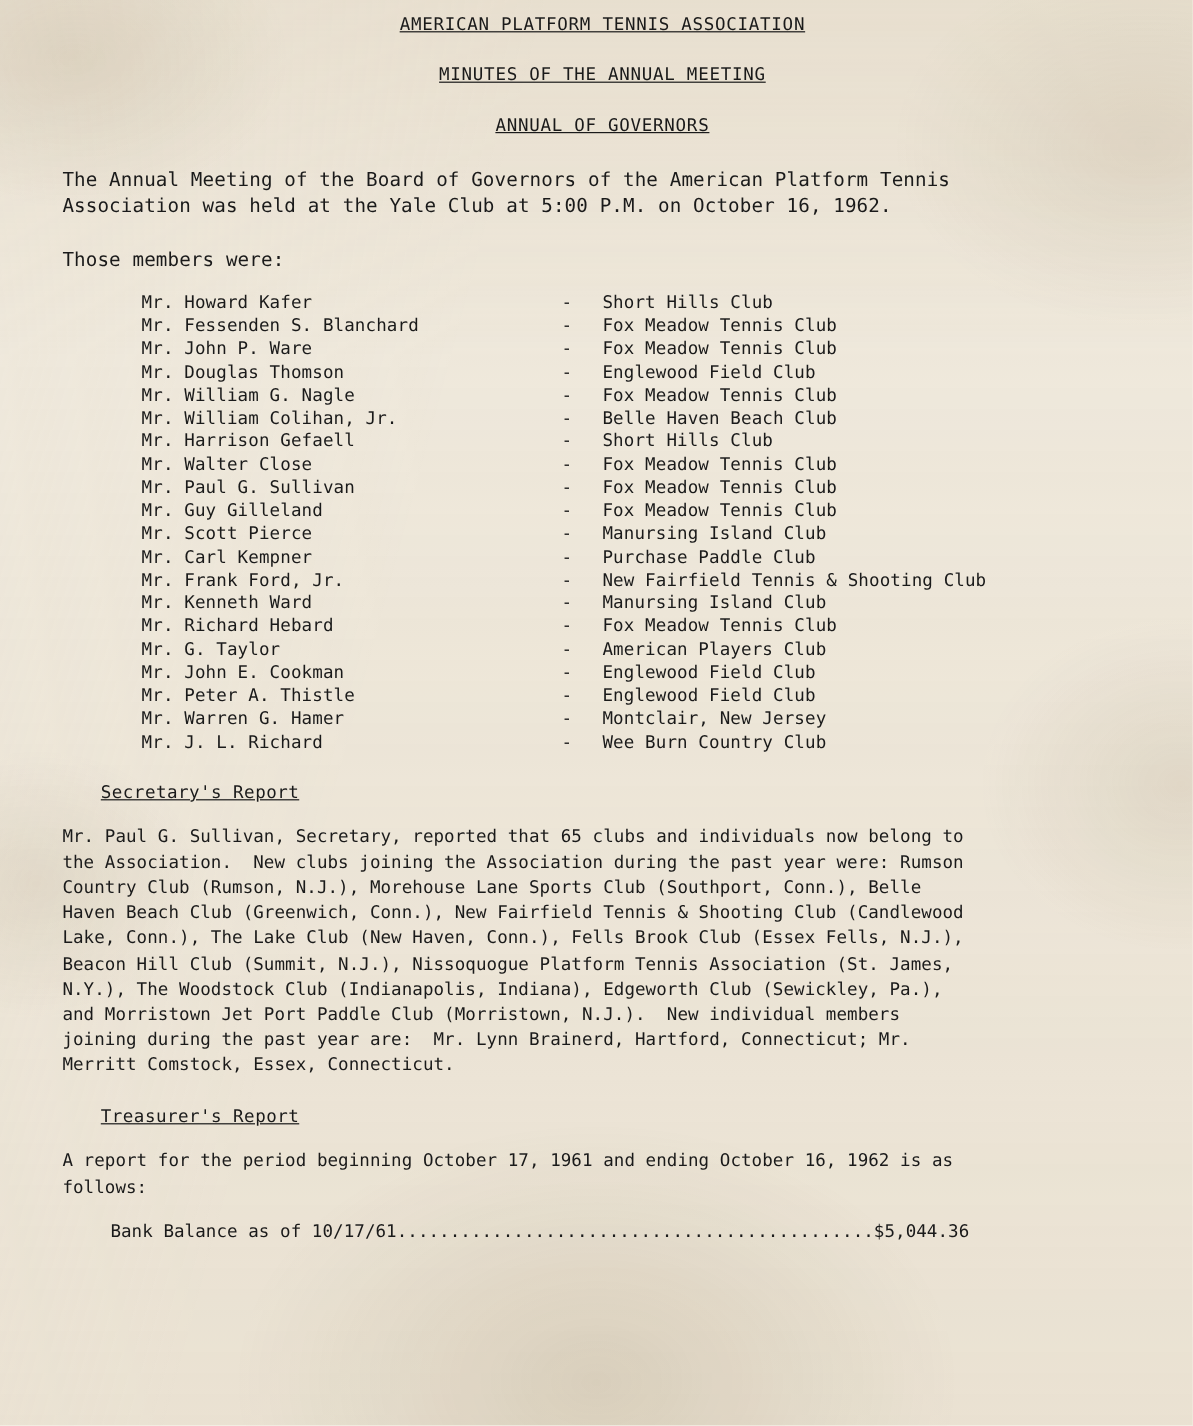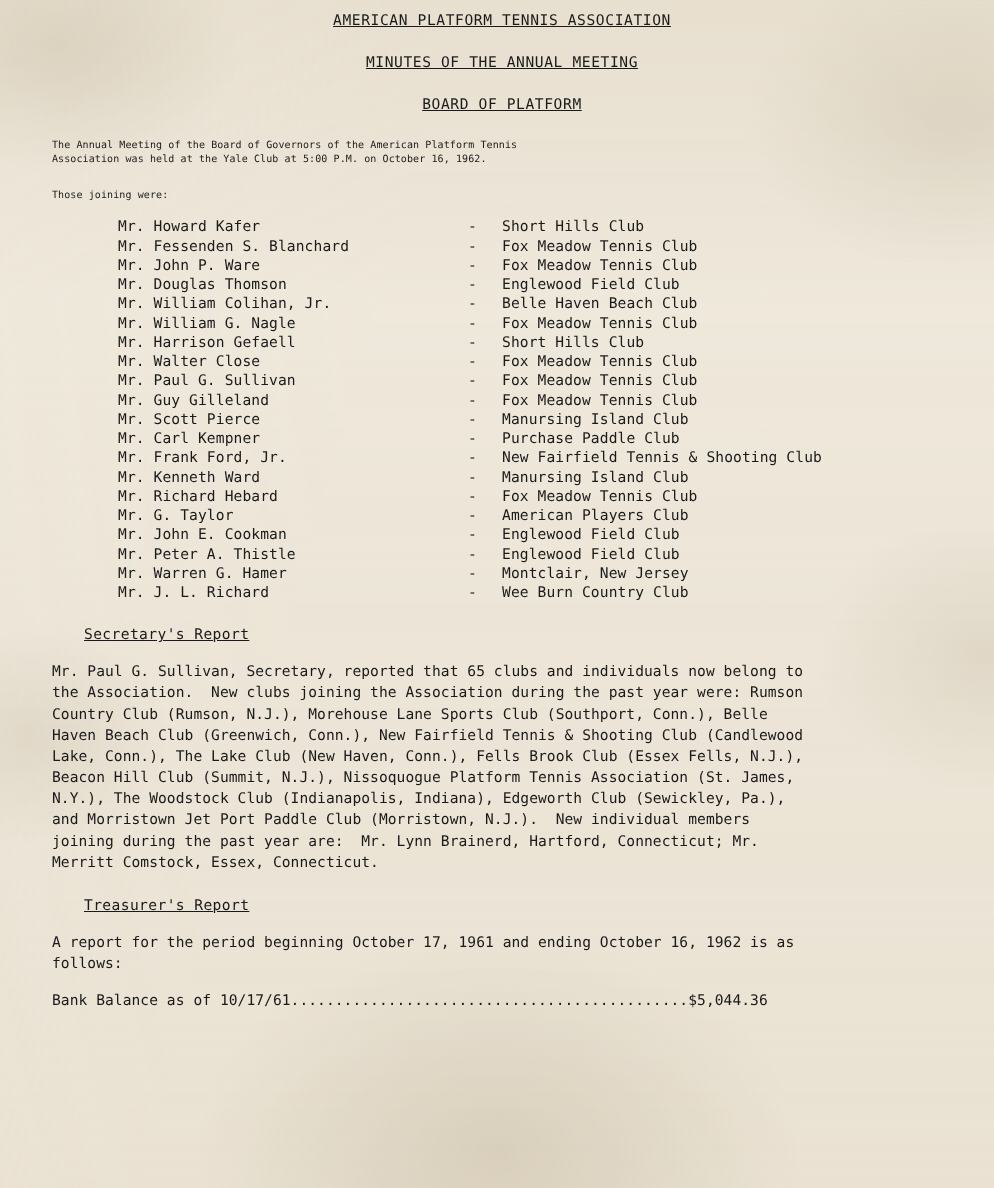--- a/index.html
+++ b/index.html
@@ -40,21 +40,21 @@
   .t-center { text-align: center; }
   .u { text-decoration: underline; }
   .heading {
     font-size: 14.6px;
     letter-spacing: 0.6px;
     line-height: 1.25;
     margin-bottom: 24px;
   }
   .heading.first { margin-top: 4px; }
   .para {
-    font-size: 10px;
+    font-size: 16px;
     line-height: 1.42;
     letter-spacing: 0.1px;
     margin: 0 0 16px 0;
     white-space: pre-wrap;
   }
   .para.intro { margin-bottom: 22px; }
   .present-label { margin-bottom: 14px; }
   table.attendees {
     border-collapse: collapse;
     margin: 0 0 0 66px;
@@ -81,20 +81,21 @@
     line-height: 1.45;
     letter-spacing: 0.05px;
     margin: 0;
     white-space: pre-wrap;
   }
   .dotline {
     font-size: 14.6px;
     letter-spacing: 0.05px;
     margin-top: 18px;
     white-space: pre;
+    margin-left: 40px;
   }
   
   .page, .page * { text-rendering: geometricPrecision; }
 </style>
 </head>
 <body>
 
 <div class="paper-stains"></div>
 
 <div class="page">
@@ -102,27 +103,27 @@
   <div class="heading t-center first">
     <span class="u">AMERICAN PLATFORM TENNIS ASSOCIATION</span>
   </div>
 
   <div class="heading t-center">
     <span class="u">MINUTES OF THE ANNUAL MEETING</span>
   </div>
 
 
   <div class="heading t-center">
-    <span class="u">BOARD OF PLATFORM</span>
+    <span class="u">ANNUAL OF GOVERNORS</span>
   </div>
 
   <p class="para intro">The Annual Meeting of the Board of Governors of the American Platform Tennis
 Association was held at the Yale Club at 5:00 P.M. on October 16, 1962.</p>
 
-  <p class="para present-label">Those joining were:</p>
+  <p class="para present-label">Those members were:</p>
 
   <table class="attendees">
     <tbody>
       <tr>
         <td class="name">Mr. Howard Kafer</td>
         <td class="dash">-</td>
         <td class="club">Short Hills Club</td>
       </tr>
       <tr>
         <td class="name">Mr. Fessenden S. Blanchard</td>
@@ -133,28 +134,28 @@
         <td class="name">Mr. John P. Ware</td>
         <td class="dash">-</td>
         <td class="club">Fox Meadow Tennis Club</td>
       </tr>
       <tr>
         <td class="name">Mr. Douglas Thomson</td>
         <td class="dash">-</td>
         <td class="club">Englewood Field Club</td>
       </tr>
       <tr>
+        <td class="name">Mr. William G. Nagle</td>
+        <td class="dash">-</td>
+        <td class="club">Fox Meadow Tennis Club</td>
+      </tr>
+      <tr>
         <td class="name">Mr. William Colihan, Jr.</td>
         <td class="dash">-</td>
         <td class="club">Belle Haven Beach Club</td>
-      </tr>
-      <tr>
-        <td class="name">Mr. William G. Nagle</td>
-        <td class="dash">-</td>
-        <td class="club">Fox Meadow Tennis Club</td>
       </tr>
       <tr>
         <td class="name">Mr. Harrison Gefaell</td>
         <td class="dash">-</td>
         <td class="club">Short Hills Club</td>
       </tr>
       <tr>
         <td class="name">Mr. Walter Close</td>
         <td class="dash">-</td>
         <td class="club">Fox Meadow Tennis Club</td>

